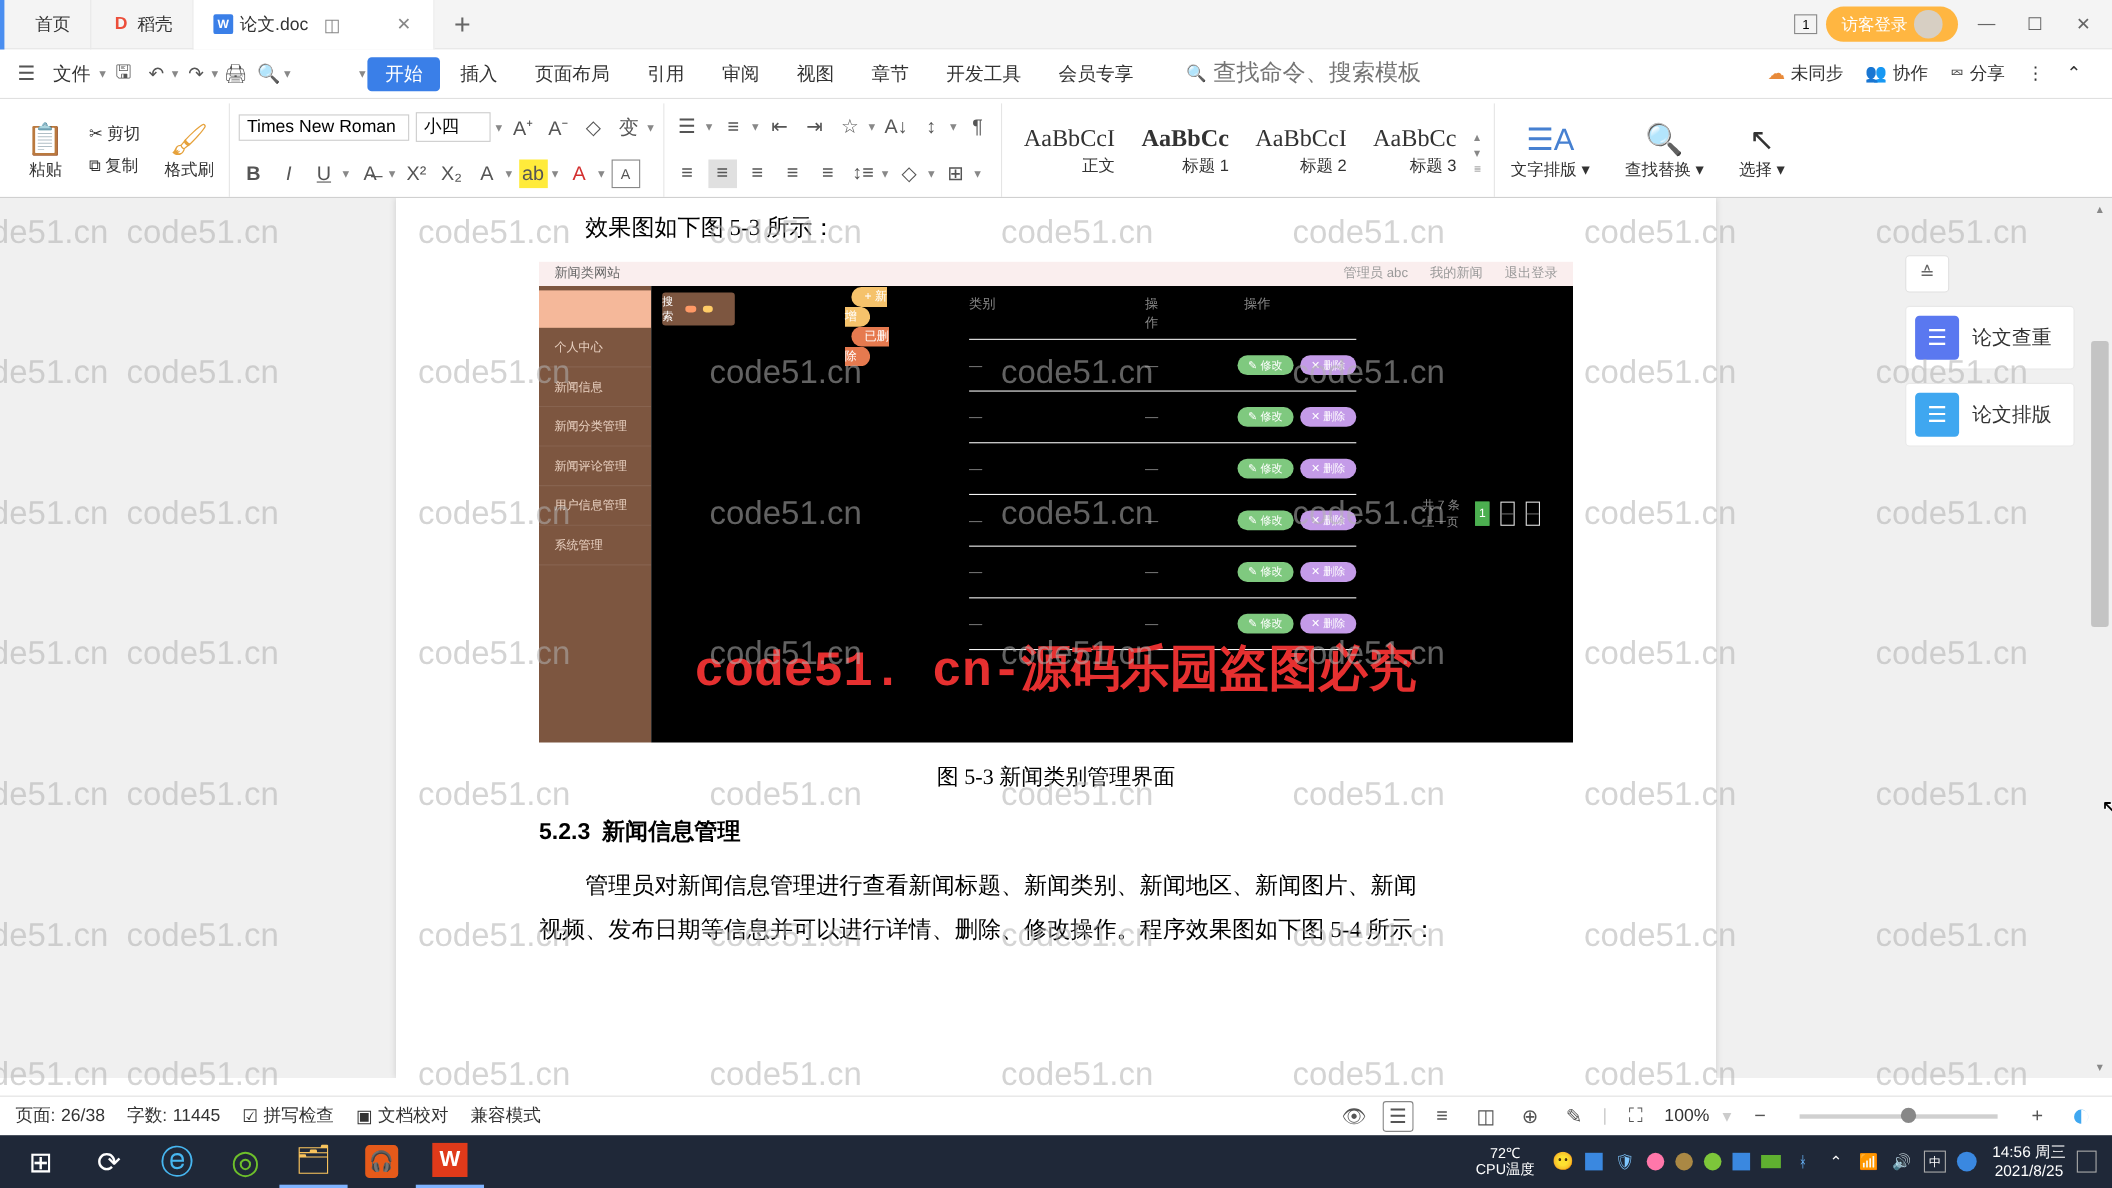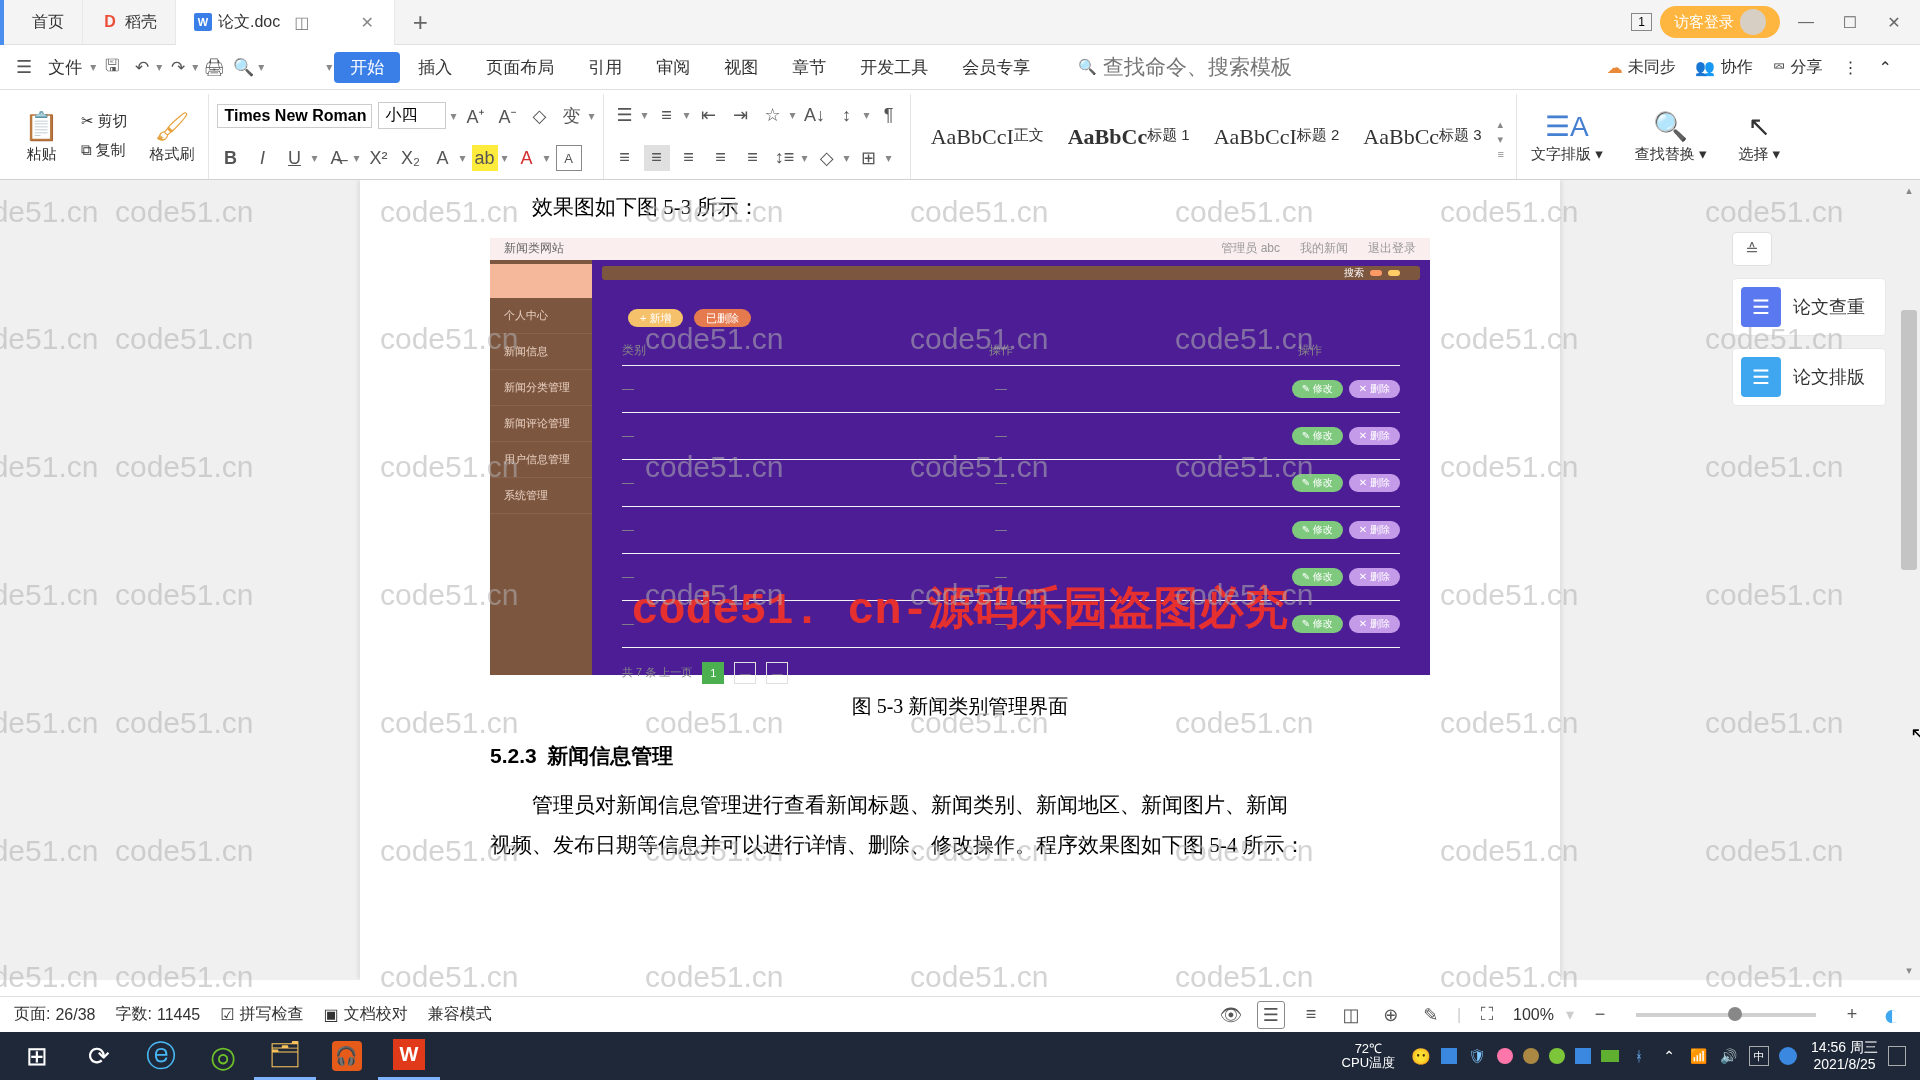--- a/index.html
+++ b/index.html
@@ -32,42 +32,42 @@
 .menubar-right .item { display: flex; align-items: center; gap: 5px; }
 
 .ribbon { height: 90px; background: #fff; display: flex; align-items: stretch; border-bottom: 1px solid #d0d0d0; padding: 4px 10px 0; }
 .rgroup { display: flex; flex-direction: column; justify-content: space-around; padding: 0 8px; position: relative; }
 .rsep { border-right: 1px solid #e5e5e5; }
 .rbig { display: flex; flex-direction: column; align-items: center; gap: 2px; font-size: 15px; color: #333; padding: 0 6px; }
 .rbig .ico { font-size: 28px; color: #4680d1; }
 .rrow { display: flex; align-items: center; gap: 6px; }
 .ricon { width: 26px; height: 26px; display: flex; align-items: center; justify-content: center; color: #555; font-size: 18px; }
 .rbtn { display: flex; align-items: center; gap: 4px; font-size: 15px; color: #333; padding: 2px 4px; }
-.font-sel { border: 1px solid #ccc; padding: 2px 6px; font-size: 16px; width: 155px; overflow: hidden; white-space: nowrap; font-weight: bold; }
+.font-sel { border: 1px solid #ccc; padding: 2px 6px; font-size: 16px; width: 155px; overflow: hidden; white-space: nowrap; }
 .size-sel { border: 1px solid #ccc; padding: 2px 6px; font-size: 16px; width: 68px; }
 .styles { display: flex; align-items: center; }
-.style-box { display: flex; align-items: flex-start; padding: 2px 12px; }
+.style-box { display: flex; flex-direction: column; align-items: flex-end; padding: 2px 12px; }
 .style-prev { font-family: serif; font-size: 22px; color: #333; }
 .style-name { font-size: 15px; color: #333; margin-top: 2px; }
 
 .doc-area { position: absolute; top: 180px; bottom: 100px; left: 0; right: 0; background: #f0f0f0; display: flex; justify-content: center; overflow: hidden; }
 .page { width: 1200px; background: #fff; box-shadow: 0 0 6px rgba(0,0,0,0.15); padding: 0 130px 40px; }
 .doc-text { font-size: 21px; color: #000; font-family: SimSun, serif; line-height: 1.9; }
 .doc-text.indent { text-indent: 2em; }
 .doc-caption { text-align: center; font-size: 20px; font-family: SimSun, serif; margin: 18px 0; }
 .doc-heading { font-size: 21px; font-weight: bold; font-family: SimHei, serif; margin: 22px 0 16px; }
 
 .embed-img { margin: 10px 0; position: relative; }
 .embed-head { background: #faeeee; height: 22px; display: flex; align-items: center; padding: 0 14px; font-size: 12px; color: #666; justify-content: space-between; }
 .embed-head-right { display: flex; gap: 20px; color: #999; }
 .embed-body { display: flex; height: 415px; }
 .embed-side { width: 102px; background: #7d5640; display: flex; flex-direction: column; padding-top: 4px; }
 .embed-side-strip { height: 34px; background: #f5b89a; width: 100%; }
 .embed-side-item { color: #e8d0c0; font-size: 11px; padding: 10px 14px; border-bottom: 1px solid rgba(255,255,255,0.08); }
-.embed-main { flex: 1; background: #4c1d95; display: flex; flex-direction: column; }
+.embed-main { flex: 1; background: #000000; display: flex; flex-direction: row; }
 .embed-search { background: #7d5640; height: 30px; margin: 6px 10px; border-radius: 3px; display: flex; align-items: center; justify-content: flex-end; padding-right: 20px; }
 .sbadge { width: 12px; height: 6px; border-radius: 3px; display: inline-block; margin-left: 6px; }
 .filter-row { display: flex; gap: 30px; padding: 16px 30px 6px; font-size: 12px; color: #999; }
 .pill { padding: 3px 12px; border-radius: 11px; font-size: 11px; color: #fff; margin-left: 6px; }
 .table-area { flex: 1; padding: 8px 30px 0; }
 .thead { display: flex; font-size: 12px; color: #888; border-bottom: 1px solid #eee; padding-bottom: 6px; }
 .thead .c1 { width: 160px; } .thead .c2 { flex: 1; text-align: center; } .thead .c3 { width: 180px; text-align: center; }
 .trow { display: flex; font-size: 12px; color: #888; padding: 14px 0; border-bottom: 1px solid #f3f3f3; align-items: center; }
 .trow .c1 { width: 160px; } .trow .c2 { flex: 1; text-align: center; } .trow .c3 { width: 180px; display: flex; justify-content: flex-end; gap: 6px; }
 .actpill { padding: 2px 10px; border-radius: 10px; font-size: 10px; color: #fff; }

